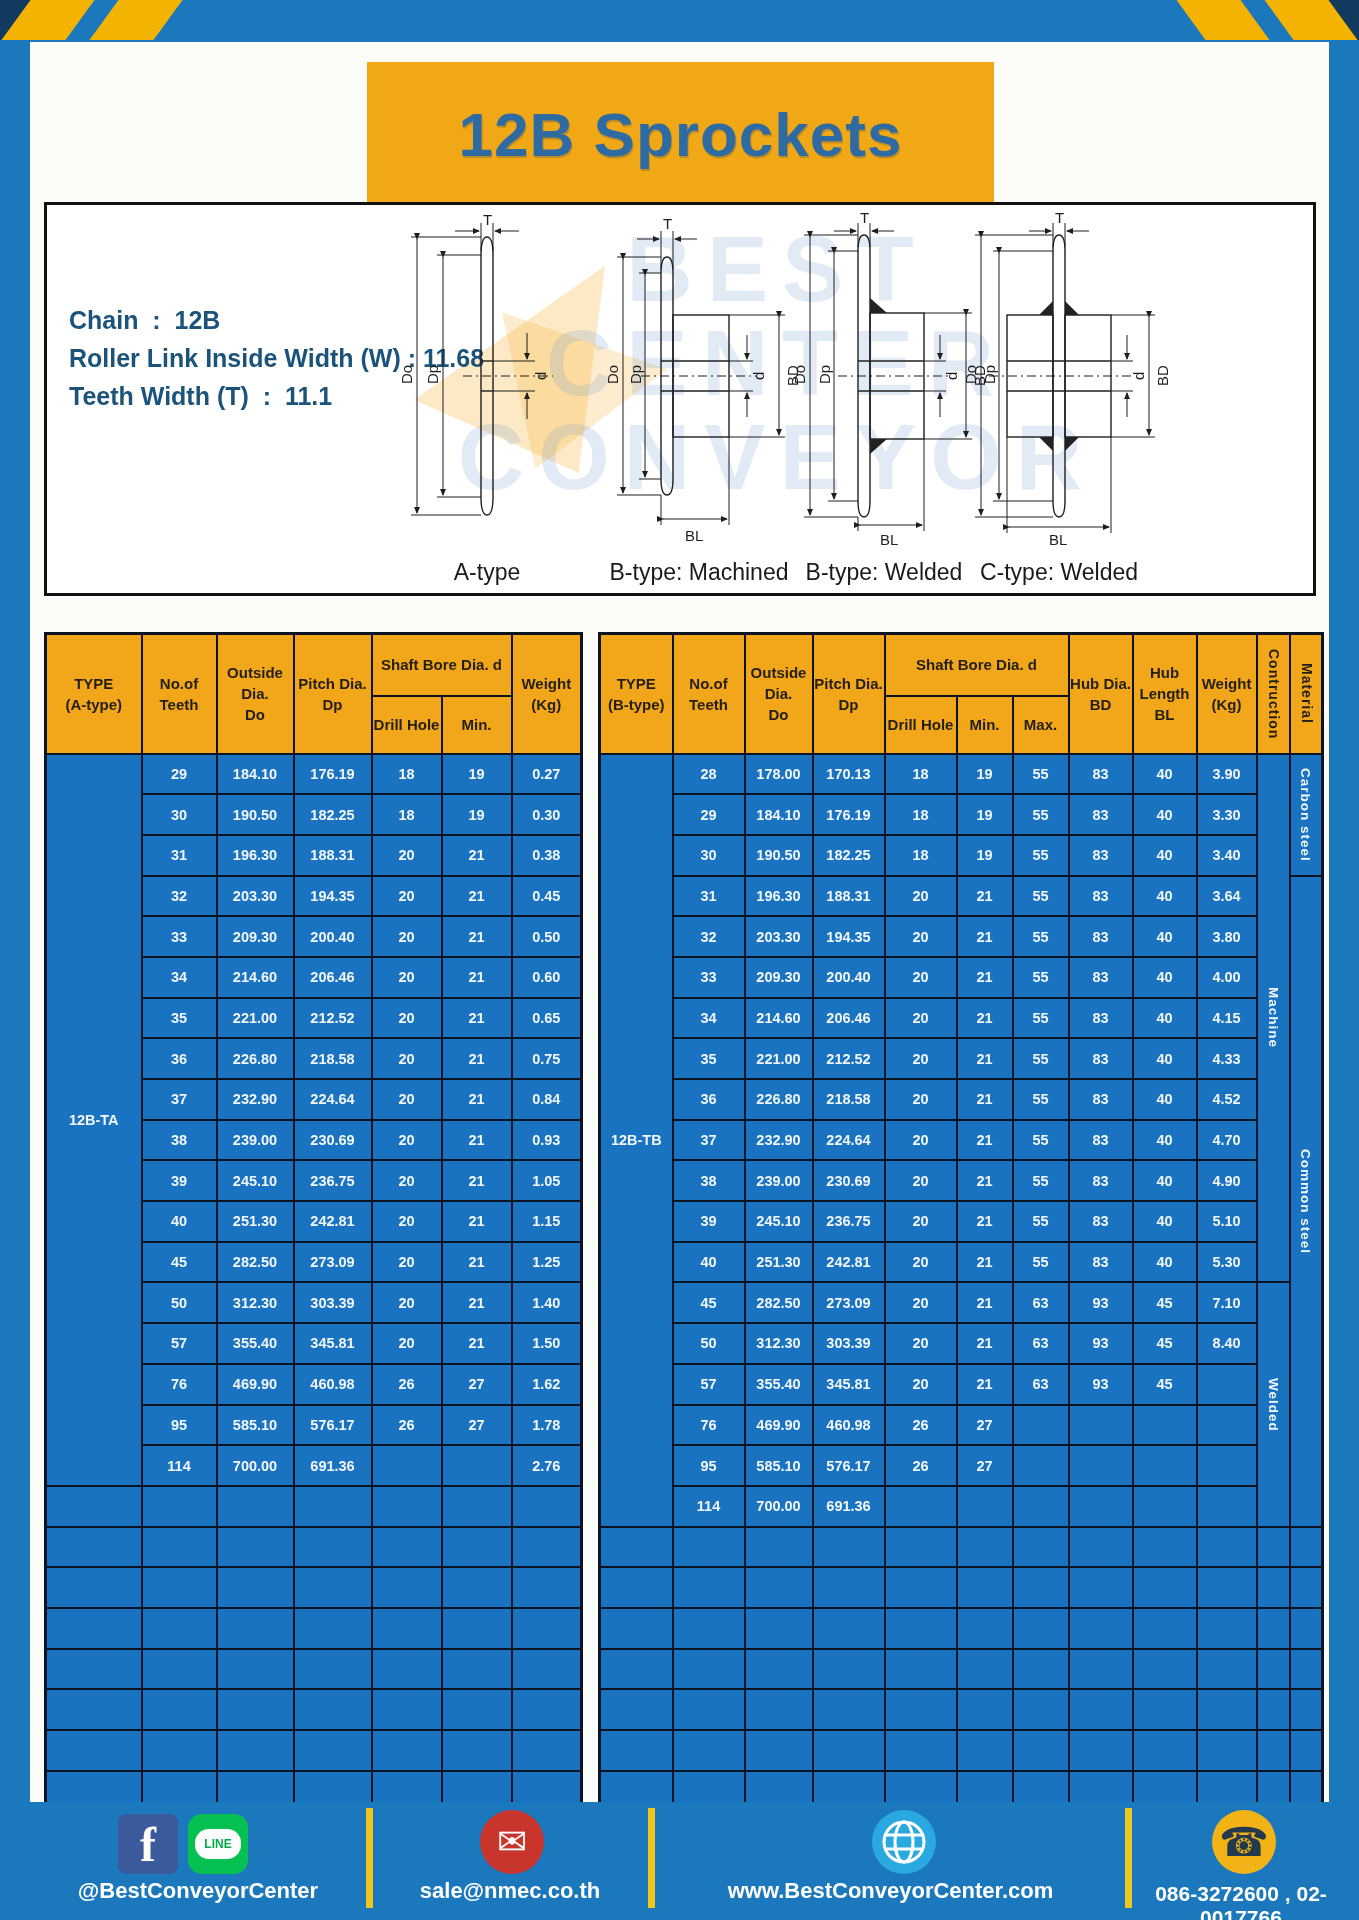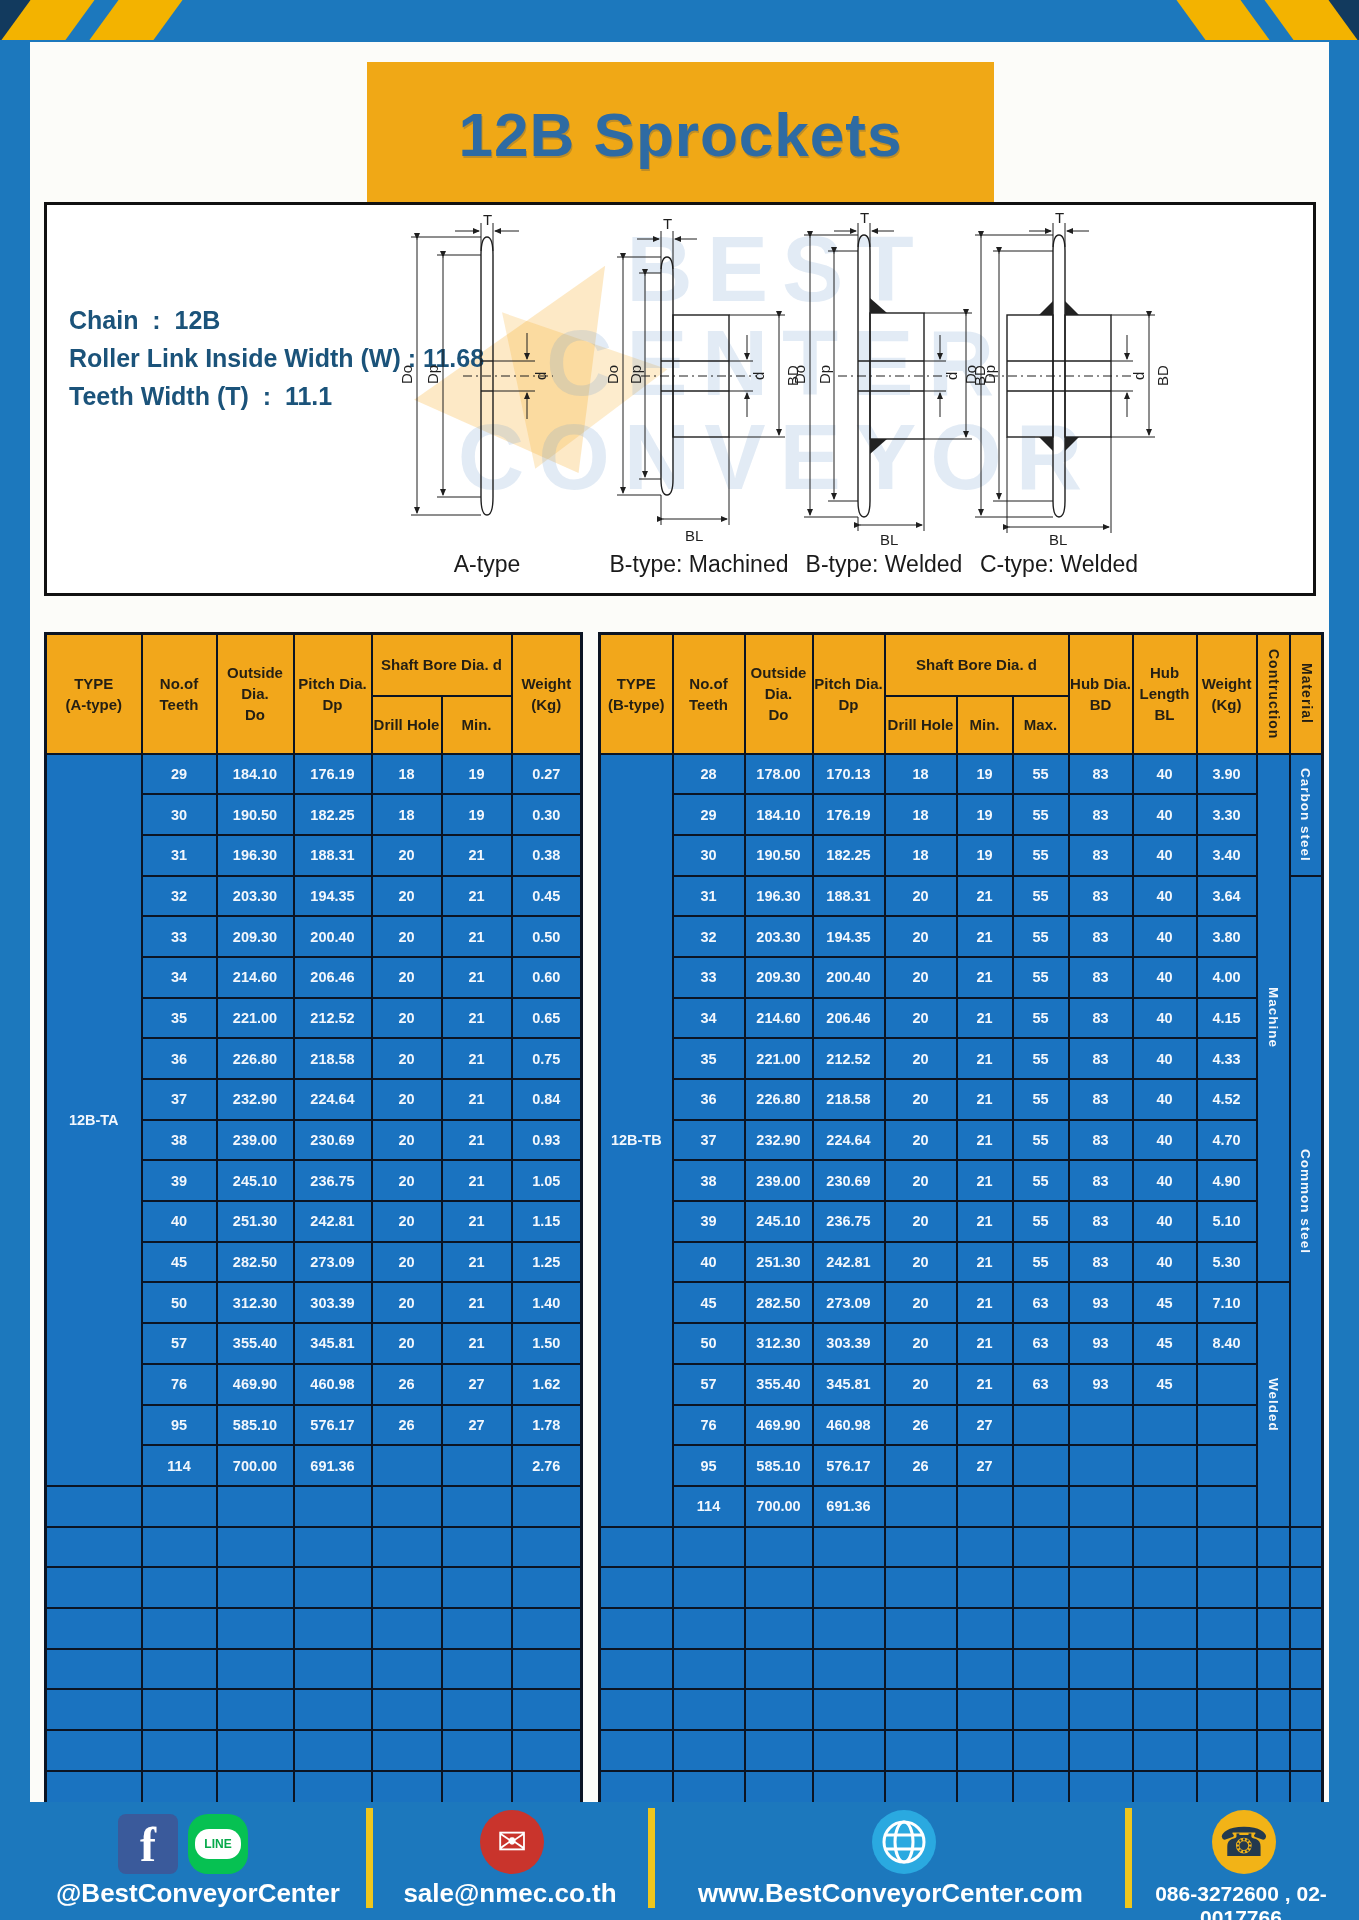--- a/index.html
+++ b/index.html
@@ -26,47 +26,47 @@
   .watermark div{font-size:92px;letter-spacing:14px;}
   .wm-swoosh{position:absolute;left:400px;top:40px;width:0;height:0;
              border-left:120px solid transparent;border-right:60px solid transparent;
              border-bottom:200px solid rgba(246,168,27,.25);transform:rotate(24deg);}
   .wm-swoosh2{position:absolute;left:470px;top:90px;width:0;height:0;
              border-top:90px solid transparent;border-bottom:70px solid transparent;
              border-left:150px solid rgba(246,168,27,.22);transform:rotate(-12deg);}
   .specs{position:absolute;left:22px;top:96px;}
   .spec-line{font-size:25px;font-weight:bold;color:#1b537a;line-height:38px;white-space:pre;}
   figure{position:absolute;margin:0;width:220px;top:6px;text-align:center;}
-  figcaption{font-size:23px;color:#1a1a1a;margin-top:4px;}
+  figcaption{font-size:23px;color:#1a1a1a;margin-top:12px;}
   .fig-a{left:330px;} .fig-bm{left:542px;} .fig-bw{left:727px;} .fig-cw{left:902px;}
   svg{display:block;}
   .ln{stroke:#1f1f1f;stroke-width:1.4;fill:none;}
   .thin{stroke:#1f1f1f;stroke-width:1;fill:none;}
   .dash{stroke:#1f1f1f;stroke-width:1;fill:none;stroke-dasharray:9 4 2 4;}
   .weld{fill:#222;stroke:none;}
   .dim{font-size:15px;fill:#1f1f1f;font-family:"Liberation Sans",sans-serif;}
   
   .tables{position:absolute;left:14px;top:590px;width:1274px;display:flex;gap:15px;}
   table{border-collapse:collapse;table-layout:fixed;border:3px solid #0b1423;background:#1a73c0;}
   th,td{border:2px solid #0b1423;text-align:center;vertical-align:middle;padding:0;overflow:hidden;}
   thead th{background:#f2a71b;color:#241f14;font-size:15px;font-weight:bold;line-height:1.4;
            white-space:pre-line;}
   tbody td{color:#f2f7fd;font-size:14.5px;font-weight:bold;}
   thead tr.h1{height:62px;} thead tr.h2{height:58px;}
   tbody tr{height:40.7px;}
   .vhead{writing-mode:vertical-rl;letter-spacing:1px;font-size:14px;}
   .vcell{writing-mode:vertical-rl;letter-spacing:1px;font-size:13.5px;}
   
   .footer{position:absolute;left:0;top:1802px;width:100%;height:118px;background:#1c78bd;}
-  .f-label{position:absolute;color:#fff;font-weight:bold;text-align:center;font-size:26px;}
+  .f-label{position:absolute;color:#fff;font-weight:bold;text-align:center;font-size:22px;}
   .divider{position:absolute;top:6px;width:7px;height:100px;background:#eec61d;}
   .icon{position:absolute;display:flex;align-items:center;justify-content:center;}
   .fb{width:60px;height:60px;border-radius:8px;background:#3a5a9b;color:#fff;font-size:48px;
       font-weight:bold;font-family:"Liberation Serif",serif;}
-  .line-ic{width:60px;height:60px;border-radius:20px;background:#06c152;}
+  .line-ic{width:60px;height:60px;border-radius:14px;background:#06c152;}
   .line-bubble{width:46px;height:30px;background:#fff;border-radius:14px;display:flex;
                align-items:center;justify-content:center;color:#06a94a;font-size:12px;font-weight:bold;}
   .circle{width:64px;height:64px;border-radius:50%;}
   .mail{background:#c9342c;color:#fff;font-size:36px;}
   .globe{background:#2aa9e0;}
   .phone{background:#f2b317;color:#23394e;font-size:40px;}
 </style>
 </head>
 <body>
 

